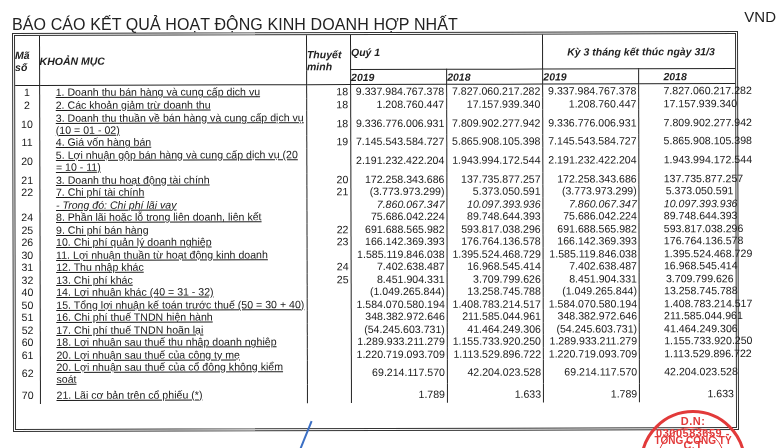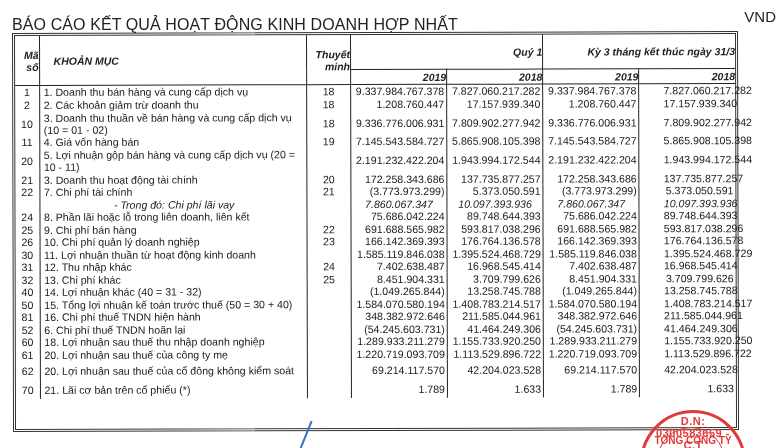--- a/index.html
+++ b/index.html
@@ -26,36 +26,36 @@
     border-collapse: collapse; width: 100%; table-layout: fixed;
     font-size: 10.6px;
   }
   col.c-ms { width: 24px; }
   col.c-item { width: 267px; }
   col.c-note { width: 44px; }
   col.c-num { width: 96px; }
   th {
     font-style: italic; font-weight: bold; font-size: 10.5px;
     border-right: 1.5px solid #222; border-bottom: 1px solid #222;
-    padding: 0; text-align: right; color: #222;
-  }
-  th.left { text-align: left; padding-left: 14px; }
+    padding: 0; text-align: left; color: #222;
+  }
+  th.left { text-align: left; padding-left: 0; }
   thead tr.h1 th { height: 34px; }
   thead tr.h2 th { height: 14px; border-bottom: 1.5px solid #222; margin-top: 23px; }
   thead th.khoan { vertical-align: middle; }
   td {
     border-right: 1.5px solid #222; padding: 0 2px; line-height: 12px;
     vertical-align: middle; white-space: nowrap;
   }
   td:last-child, th:last-child { border-right: none; padding-left: 24px; }
   td.ms { text-align: center; }
-  td.item { padding-left: 4px; white-space: normal; }
-  td.note { text-align: center; }
+  td.item { padding-left: 16px; white-space: normal; text-decoration: underline; }
+  td.note { text-align: right; }
   td.num { text-align: right; padding-right: 2px; }
-  tr.ital td.item, tr.ital td.num { font-style: italic; text-align: center; }
+  tr.ital td.item, tr.ital td.num { font-style: italic; }
   tr.row-tall td { height: 25px; }
   tr.row-norm td { height: 12.5px; }
   tr.row-gap td { height: 19px; }
   .pen-line {
     position: absolute; left: 305px; top: 420px; width: 2px; height: 30px;
     background: #3b6fc4; transform: rotate(22deg);
   }
   .stamp {
     position: absolute; left: 640px; top: 410px; width: 100px; height: 100px;
     border: 3px solid #e23a3a; border-radius: 50%;
@@ -239,31 +239,31 @@
         <tr class="row-norm">
           <td class="ms">50</td>
           <td class="item">15. Tổng lợi nhuận kế toán trước thuế (50 = 30 + 40)</td>
           <td class="note"></td>
           <td class="num">1.584.070.580.194</td>
           <td class="num">1.408.783.214.517</td>
           <td class="num">1.584.070.580.194</td>
           <td class="num">1.408.783.214.517</td>
         </tr>
         <tr class="row-norm">
-          <td class="ms">81</td>
+          <td class="ms">51</td>
           <td class="item">16. Chi phí thuế TNDN hiện hành</td>
           <td class="note"></td>
           <td class="num">348.382.972.646</td>
           <td class="num">211.585.044.961</td>
           <td class="num">348.382.972.646</td>
           <td class="num">211.585.044.961</td>
         </tr>
         <tr class="row-norm">
           <td class="ms">52</td>
-          <td class="item">6. Chi phí thuế TNDN hoãn lại</td>
+          <td class="item">17. Chi phí thuế TNDN hoãn lại</td>
           <td class="note"></td>
           <td class="num">(54.245.603.731)</td>
           <td class="num">41.464.249.306</td>
           <td class="num">(54.245.603.731)</td>
           <td class="num">41.464.249.306</td>
         </tr>
         <tr class="row-norm">
           <td class="ms">60</td>
           <td class="item">18. Lợi nhuận sau thuế thu nhập doanh nghiệp</td>
           <td class="note"></td>

